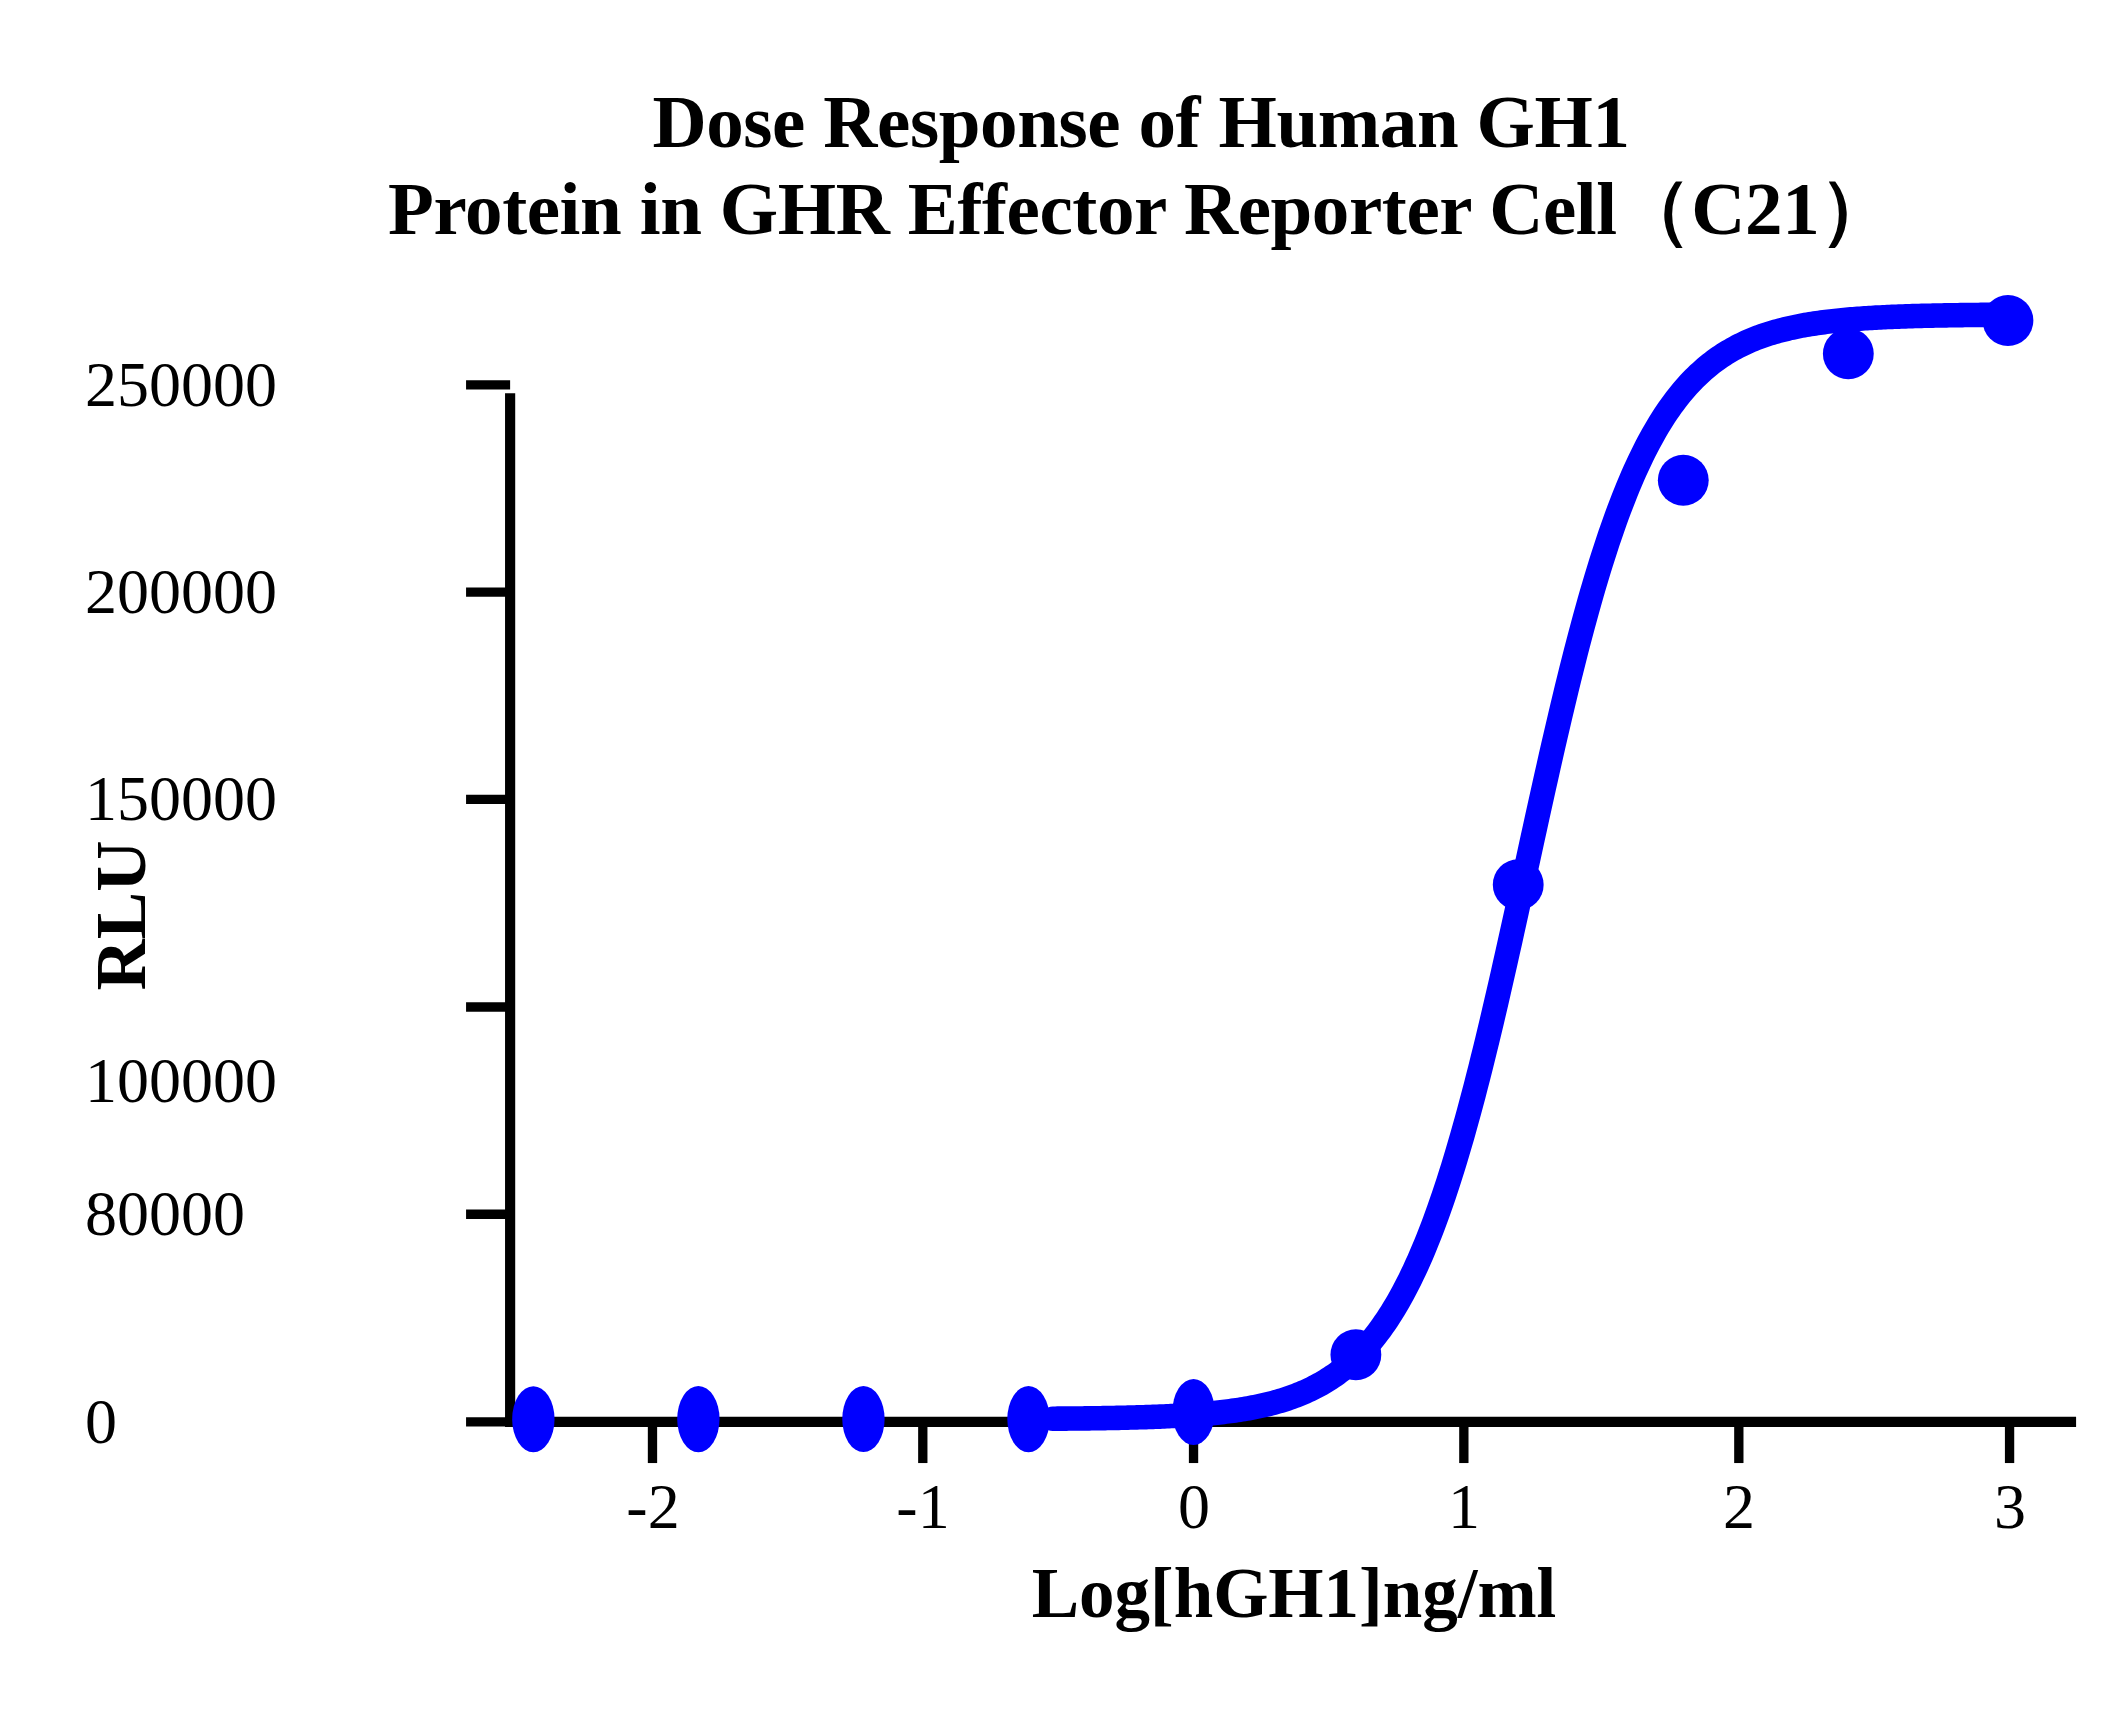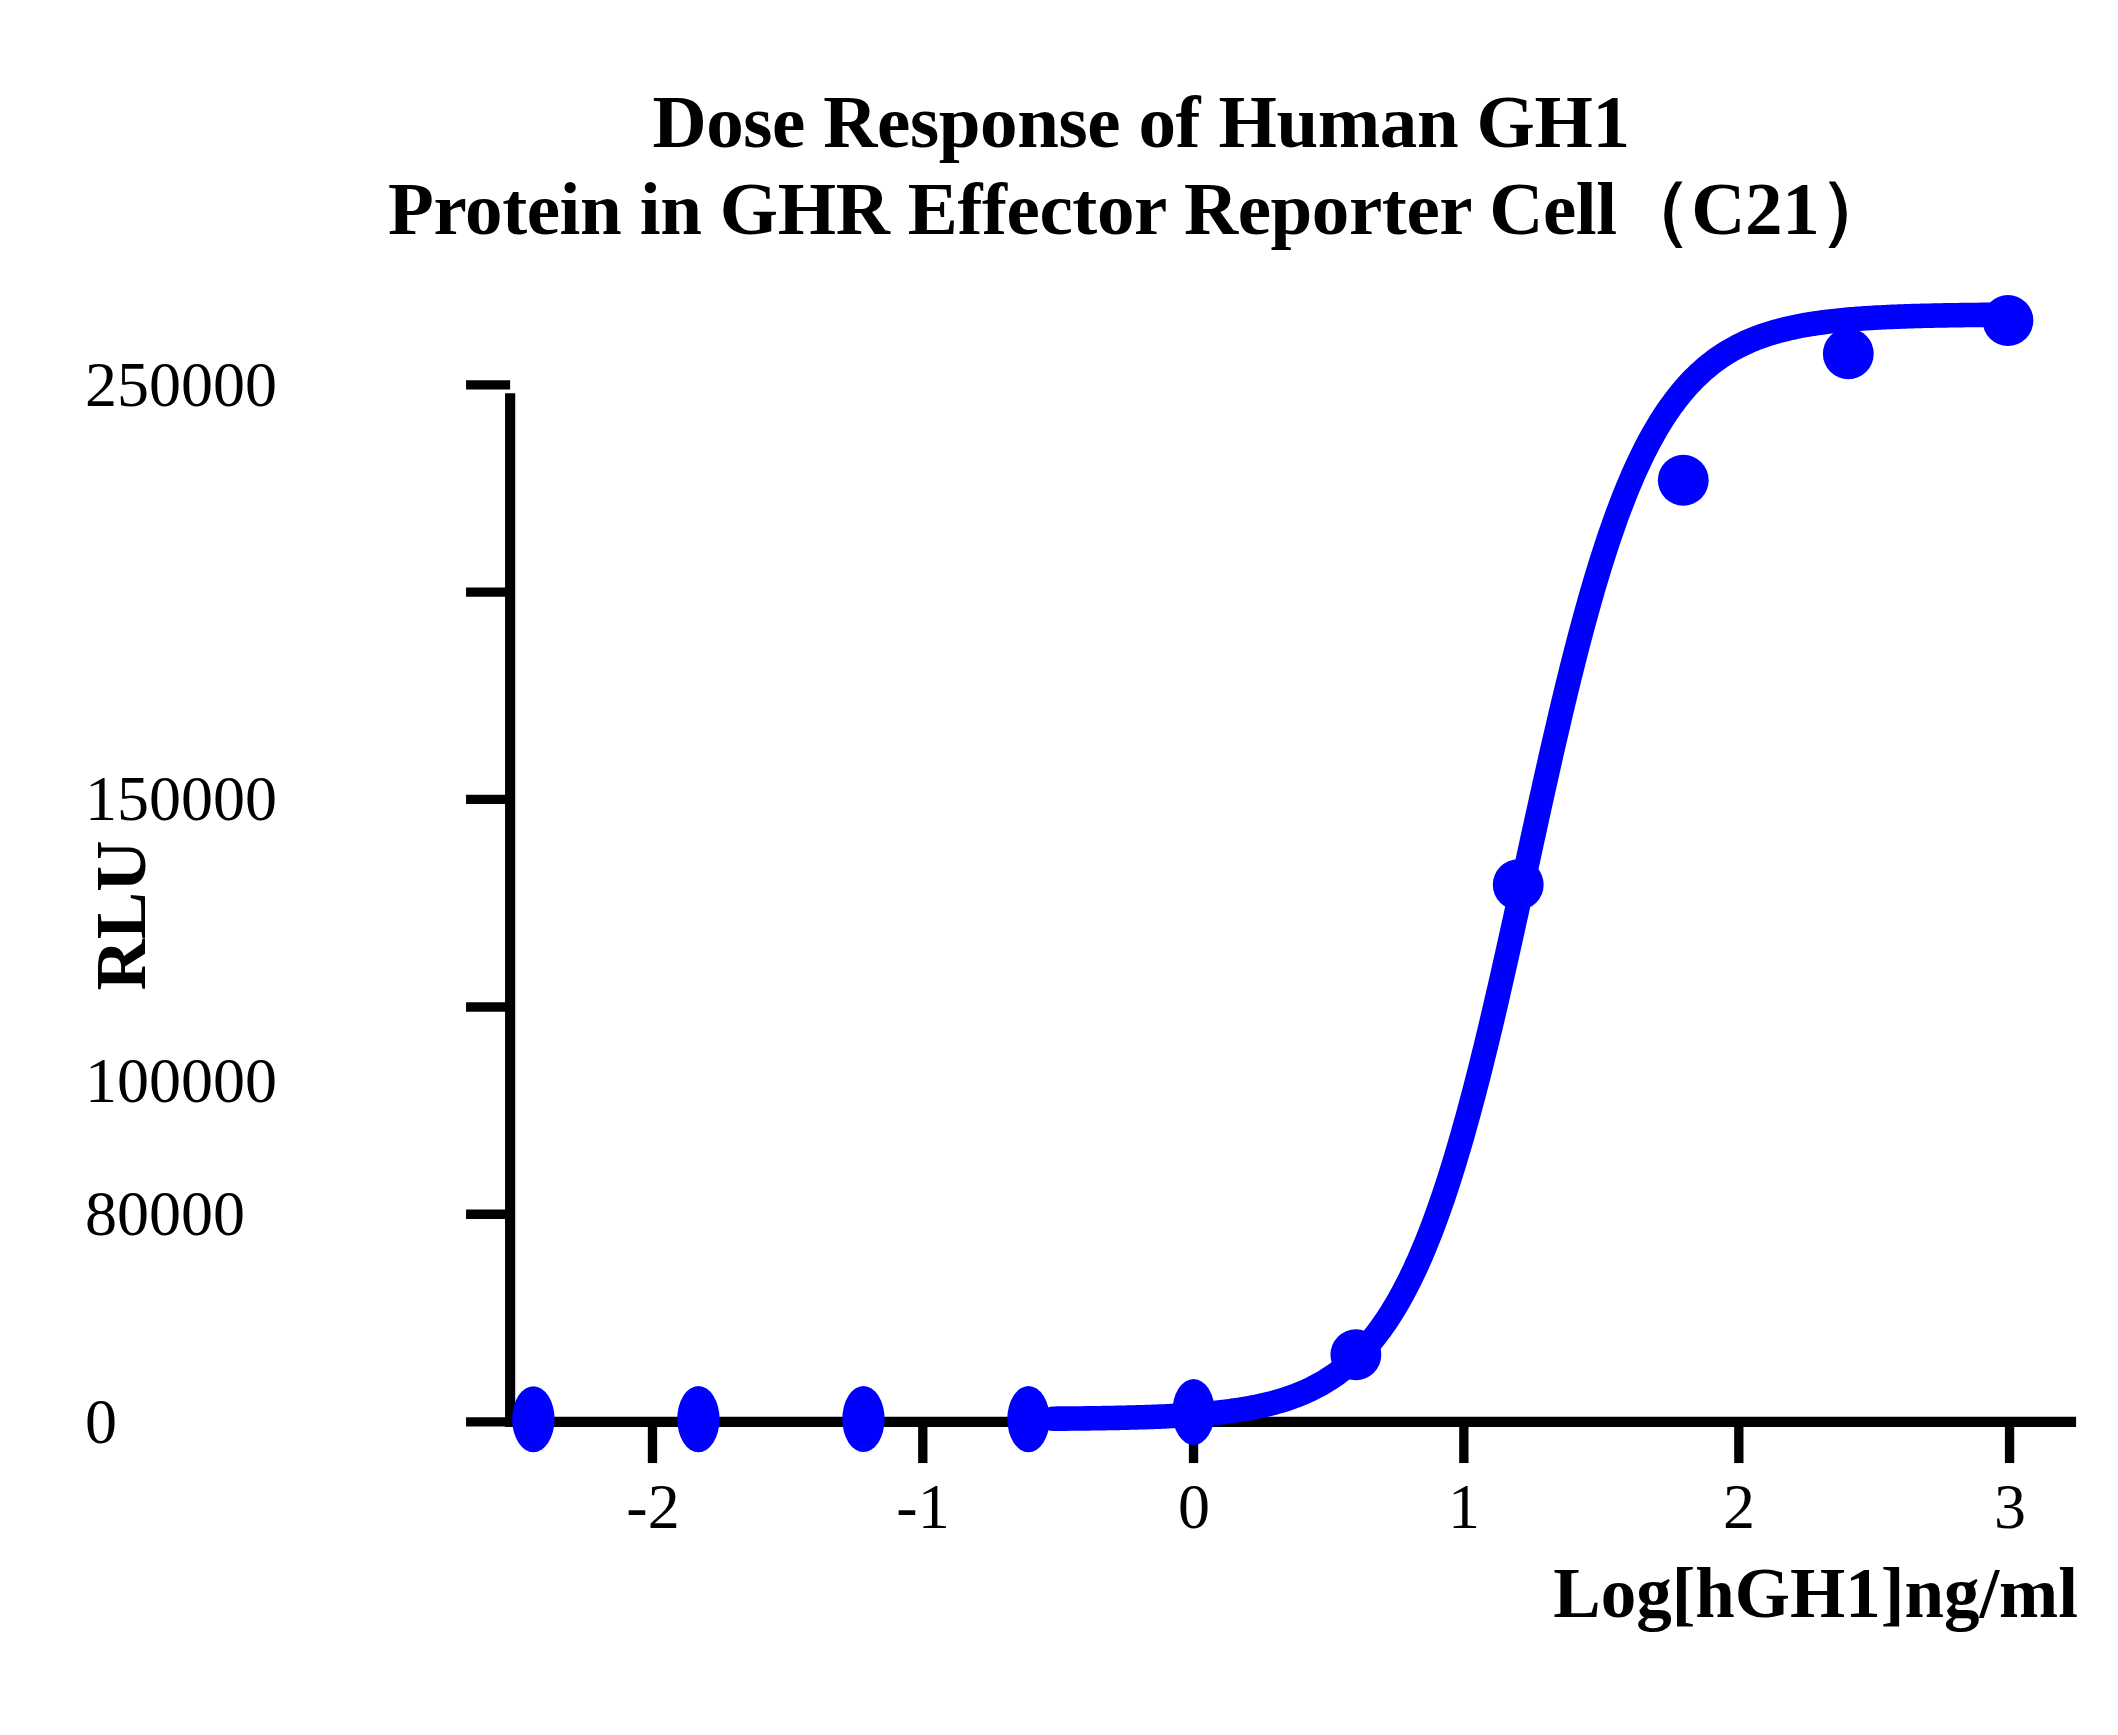--- a/index.html
+++ b/index.html
@@ -69,21 +69,21 @@
     color: #000000;
     transform: rotate(-90deg);
     transform-origin: 50% 50%;
     white-space: nowrap;
   }
   #x-axis-title {
     position: absolute;
     left: 510px;
     width: 1568px;
     top: 1553px;
-    text-align: right;
+    text-align: center;
     font-size: 71px;
     font-weight: bold;
     color: #000000;
     white-space: nowrap;
   }
   
   #annotation {
     position: absolute;
     left: 873px;
     top: 682px;
@@ -139,20 +139,21 @@
         <ellipse cx="2817.00" cy="3331.51" rx="50" ry="78" fill="#0000FF"></ellipse>
         <ellipse cx="3200.16" cy="3196.43" rx="60" ry="60" fill="#0000FF"></ellipse>
         <ellipse cx="3583.32" cy="2087.45" rx="60" ry="60" fill="#0000FF"></ellipse>
         <ellipse cx="3972.87" cy="1133.12" rx="60" ry="60" fill="#0000FF"></ellipse>
         <ellipse cx="4362.41" cy="834.59" rx="60" ry="60" fill="#0000FF"></ellipse>
         <ellipse cx="4739.19" cy="756.29" rx="60" ry="60" fill="#0000FF"></ellipse>
       </g>
   </svg>
 
   <div class="ytick-label" style="left:85px; top:385px; width:364px;">250000</div>
+  <div class="ytick-label" style="left:85px; top:592px; width:364px;">200000</div>
   <div class="ytick-label" style="left:85px; top:799px; width:364px;">150000</div>
   <div class="ytick-label" style="left:85px; top:1055px; width:364px;margin-top:26px;">100000</div>
   <div class="ytick-label" style="left:85px; top:1214px; width:364px;">80000</div>
   <div class="ytick-label" style="left:85px; top:1422px; width:364px;">0</div>
 
   <div class="xtick-label" style="left:653px; top:1475px;">-2</div>
   <div class="xtick-label" style="left:923px; top:1475px;">-1</div>
   <div class="xtick-label" style="left:1194px; top:1475px;">0</div>
   <div class="xtick-label" style="left:1464px; top:1475px;">1</div>
   <div class="xtick-label" style="left:1739px; top:1475px;">2</div>

